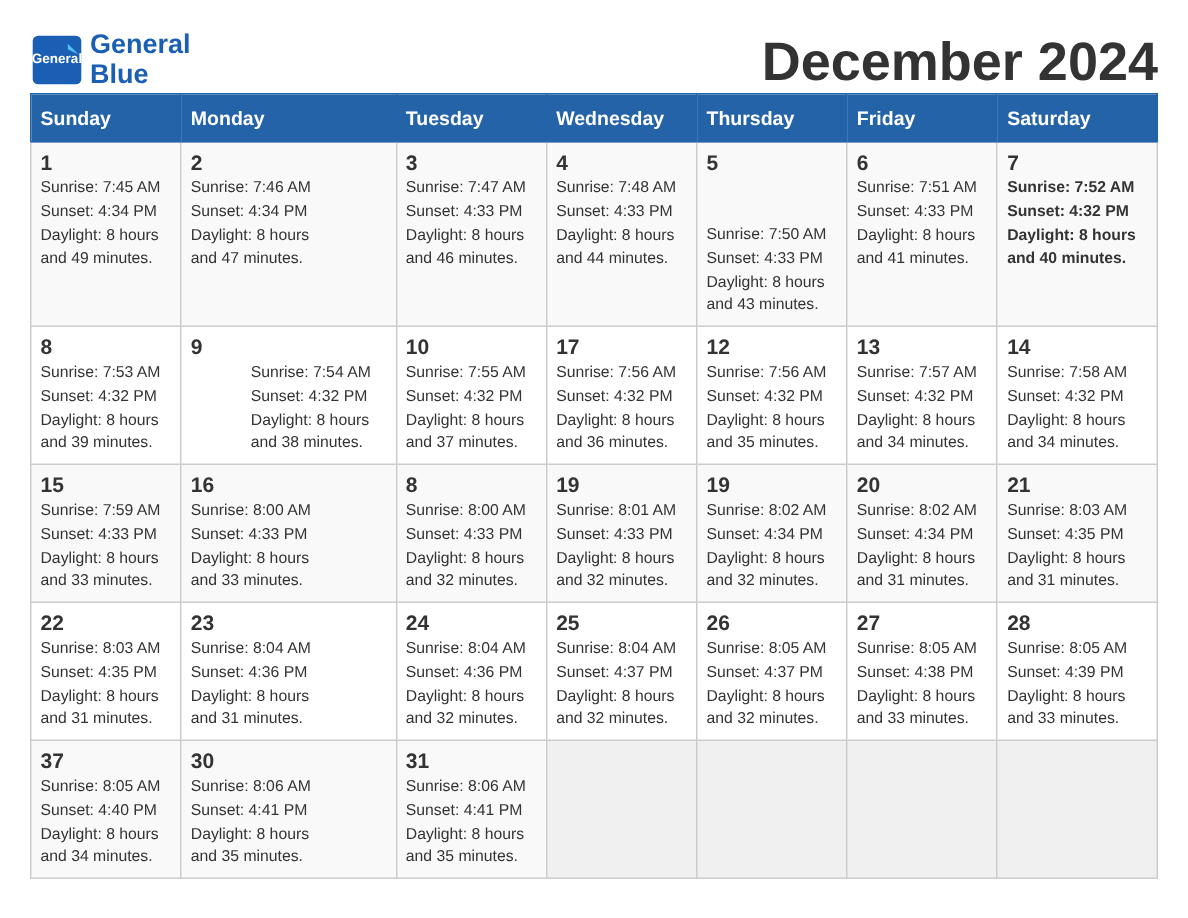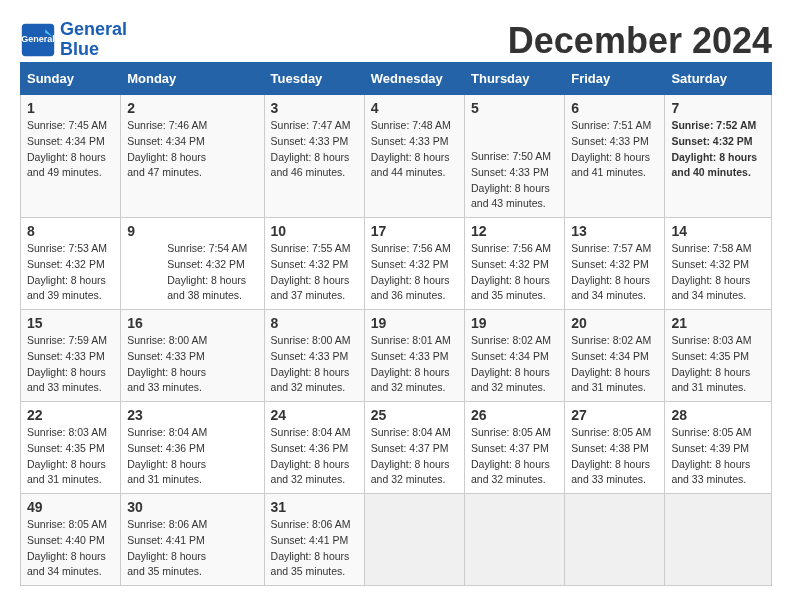--- a/index.html
+++ b/index.html
@@ -321,21 +321,21 @@
         <td>
           <span class="day-number">28</span>
           <div class="day-info" style="white-space: pre-line;">Sunrise: 8:05 AM
 Sunset: 4:39 PM
 Daylight: 8 hours
 and 33 minutes.</div>
         </td>
       </tr>
       <tr>
         <td>
-          <span class="day-number">49</span>
+          <span class="day-number">37</span>
           <div class="day-info" style="white-space: pre-line;">Sunrise: 8:05 AM
 Sunset: 4:40 PM
 Daylight: 8 hours
 and 34 minutes.</div>
         </td>
         <td>
           <span class="day-number">30</span>
           <div class="day-info" style="white-space: pre-line;">Sunrise: 8:06 AM
 Sunset: 4:41 PM
 Daylight: 8 hours

